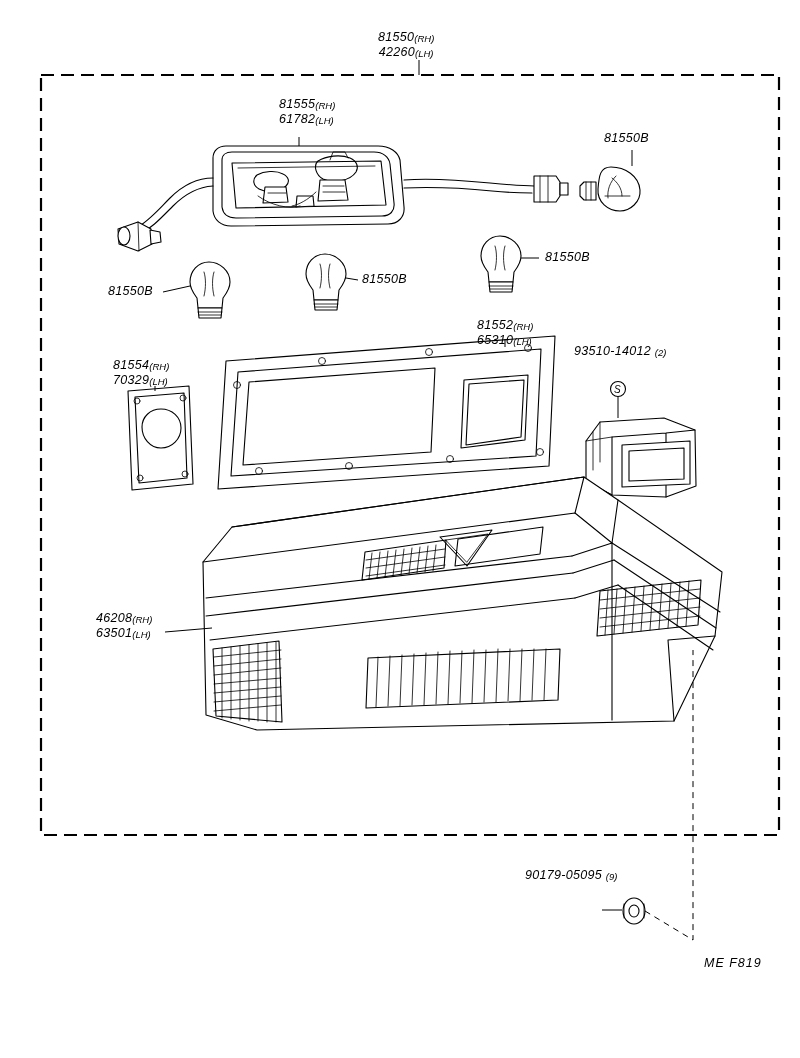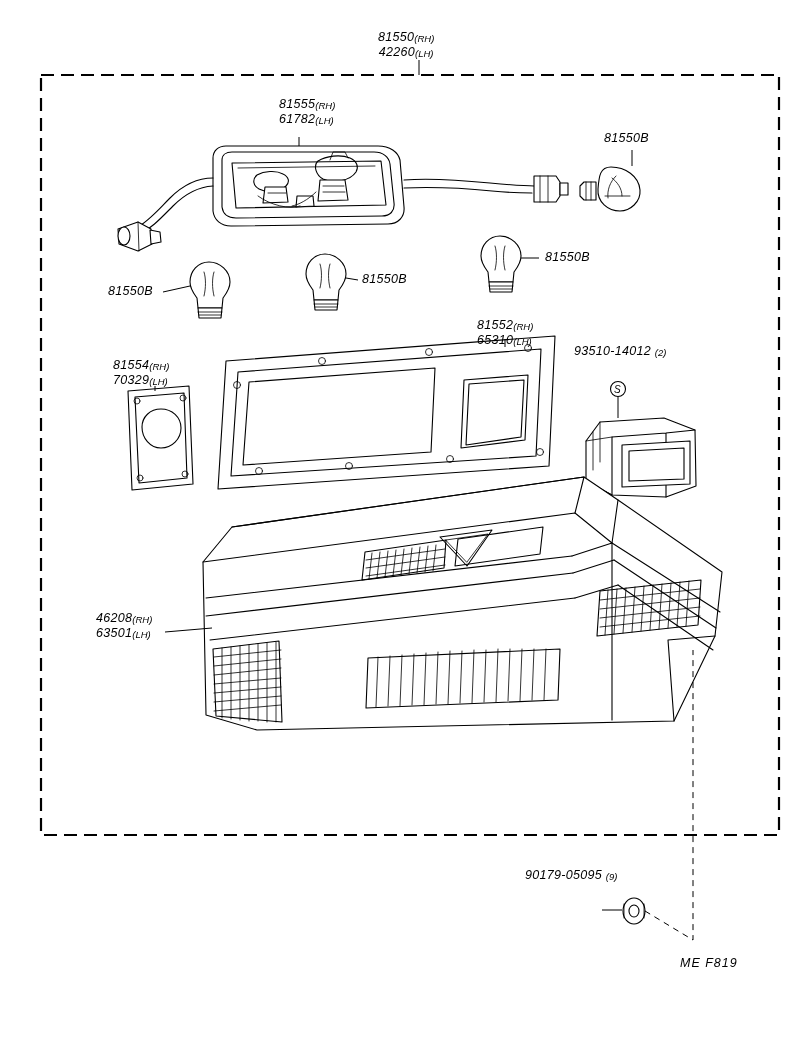--- a/index.html
+++ b/index.html
@@ -332,17 +332,17 @@
   </div>
 
   <div class="label" style="left:489px; top:868px;margin-left:36px;">
     <span>90179-05095</span> <span class="sub">(9)</span>
   </div>
 
   <div class="label" style="left:614px; top:382px; font-size:10px;">
     <span>S</span>
   </div>
 
-  <div class="footer-code" style="left:680px; top:956px;">
+  <div class="footer-code" style="left:704px; top:956px;">
     <span>ME  F819</span>
   </div>
 
 </div>
 
 </body></html>

